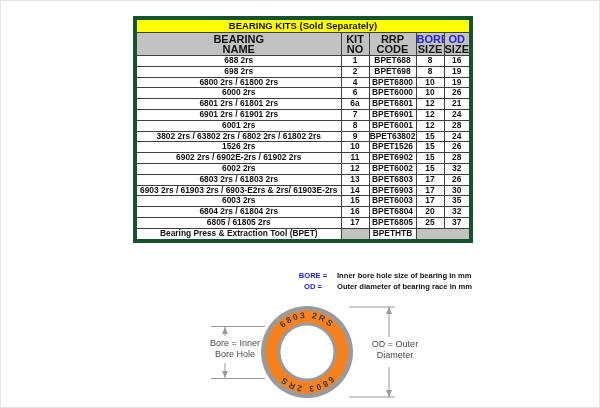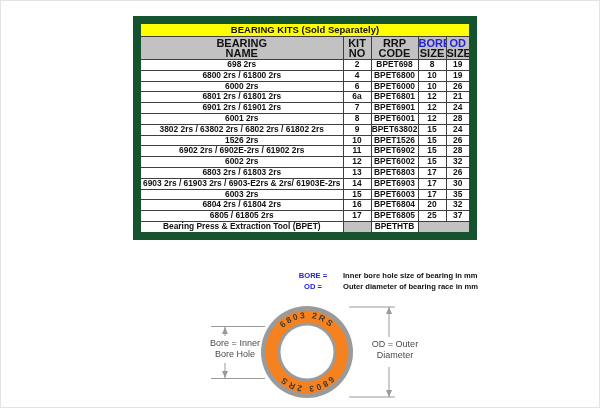--- a/index.html
+++ b/index.html
@@ -6,21 +6,21 @@
   .page {
     position:relative; width:600px; height:408px; background:#ffffff;
     font-family:"Liberation Sans", sans-serif; overflow:hidden;
     border:1px solid #e3e3e3; box-sizing:border-box;
   }
 
   
   table.kits {
     position:absolute; left:132px; top:15px; width:336px;
     border-collapse:collapse; table-layout:fixed;
-    border:8px solid #14532d;
+    border:4px solid #14532d;
     font-family:"Liberation Sans", sans-serif;
     padding-left:43px;
   }
   table.kits th, table.kits td {
     border:1px solid #3f3f3f; padding:0; text-align:center;
     font-weight:bold; color:#111; overflow:hidden; white-space:nowrap;
   }
   tr.title-row th {
     background:var(--accent-yellow); font-size:9.5px; height:12px; line-height:12px;
   }
@@ -29,21 +29,21 @@
     vertical-align:middle;
   }
   .blue { color:var(--label-blue); }
   tbody td { height:9.8px; font-size:8.4px; line-height:9.8px; }
   td.gray-cell { background:var(--header-gray); }
 
   
   .notes { position:absolute; left:288px; top:269px; width:190px; font-size:7.6px; font-weight:bold; }
   .note-row { display:flex; line-height:11px; }
   .note-term { width:48px; text-align:center; color:var(--label-blue); }
-  .note-desc { margin-left:6px; color:#111; }
+  .note-desc { margin-left:0; color:#111; }
 
   
   svg.diagram { position:absolute; left:170px; top:299px; }
   .dimlabel { font-family:"Liberation Sans", sans-serif; font-size:9px; fill:var(--text-gray); }
   .ringtext { font-family:"Liberation Sans", sans-serif; font-size:8.5px; font-weight:bold;
               fill:#3a3a3a; letter-spacing:2px; }
   .dimline { stroke:var(--dim-gray); stroke-width:1; fill:none; }
   .dimarrow { fill:var(--dim-gray); stroke:none; }
 </style>
 </head>
@@ -81,20 +81,27 @@
           <div>SIZE</div>
         </th>
         <th>
           <div class="blue">OD</div>
           <div>SIZE</div>
         </th>
       </tr>
     </thead>
     <tbody>
         <tr>
+          <td>688 2rs</td>
+          <td>1</td>
+          <td>BPET688</td>
+          <td>8</td>
+          <td>16</td>
+        </tr>
+        <tr>
           <td>698 2rs</td>
           <td>2</td>
           <td>BPET698</td>
           <td>8</td>
           <td>19</td>
         </tr>
         <tr>
           <td>6800 2rs / 61800 2rs</td>
           <td>4</td>
           <td>BPET6800</td>

